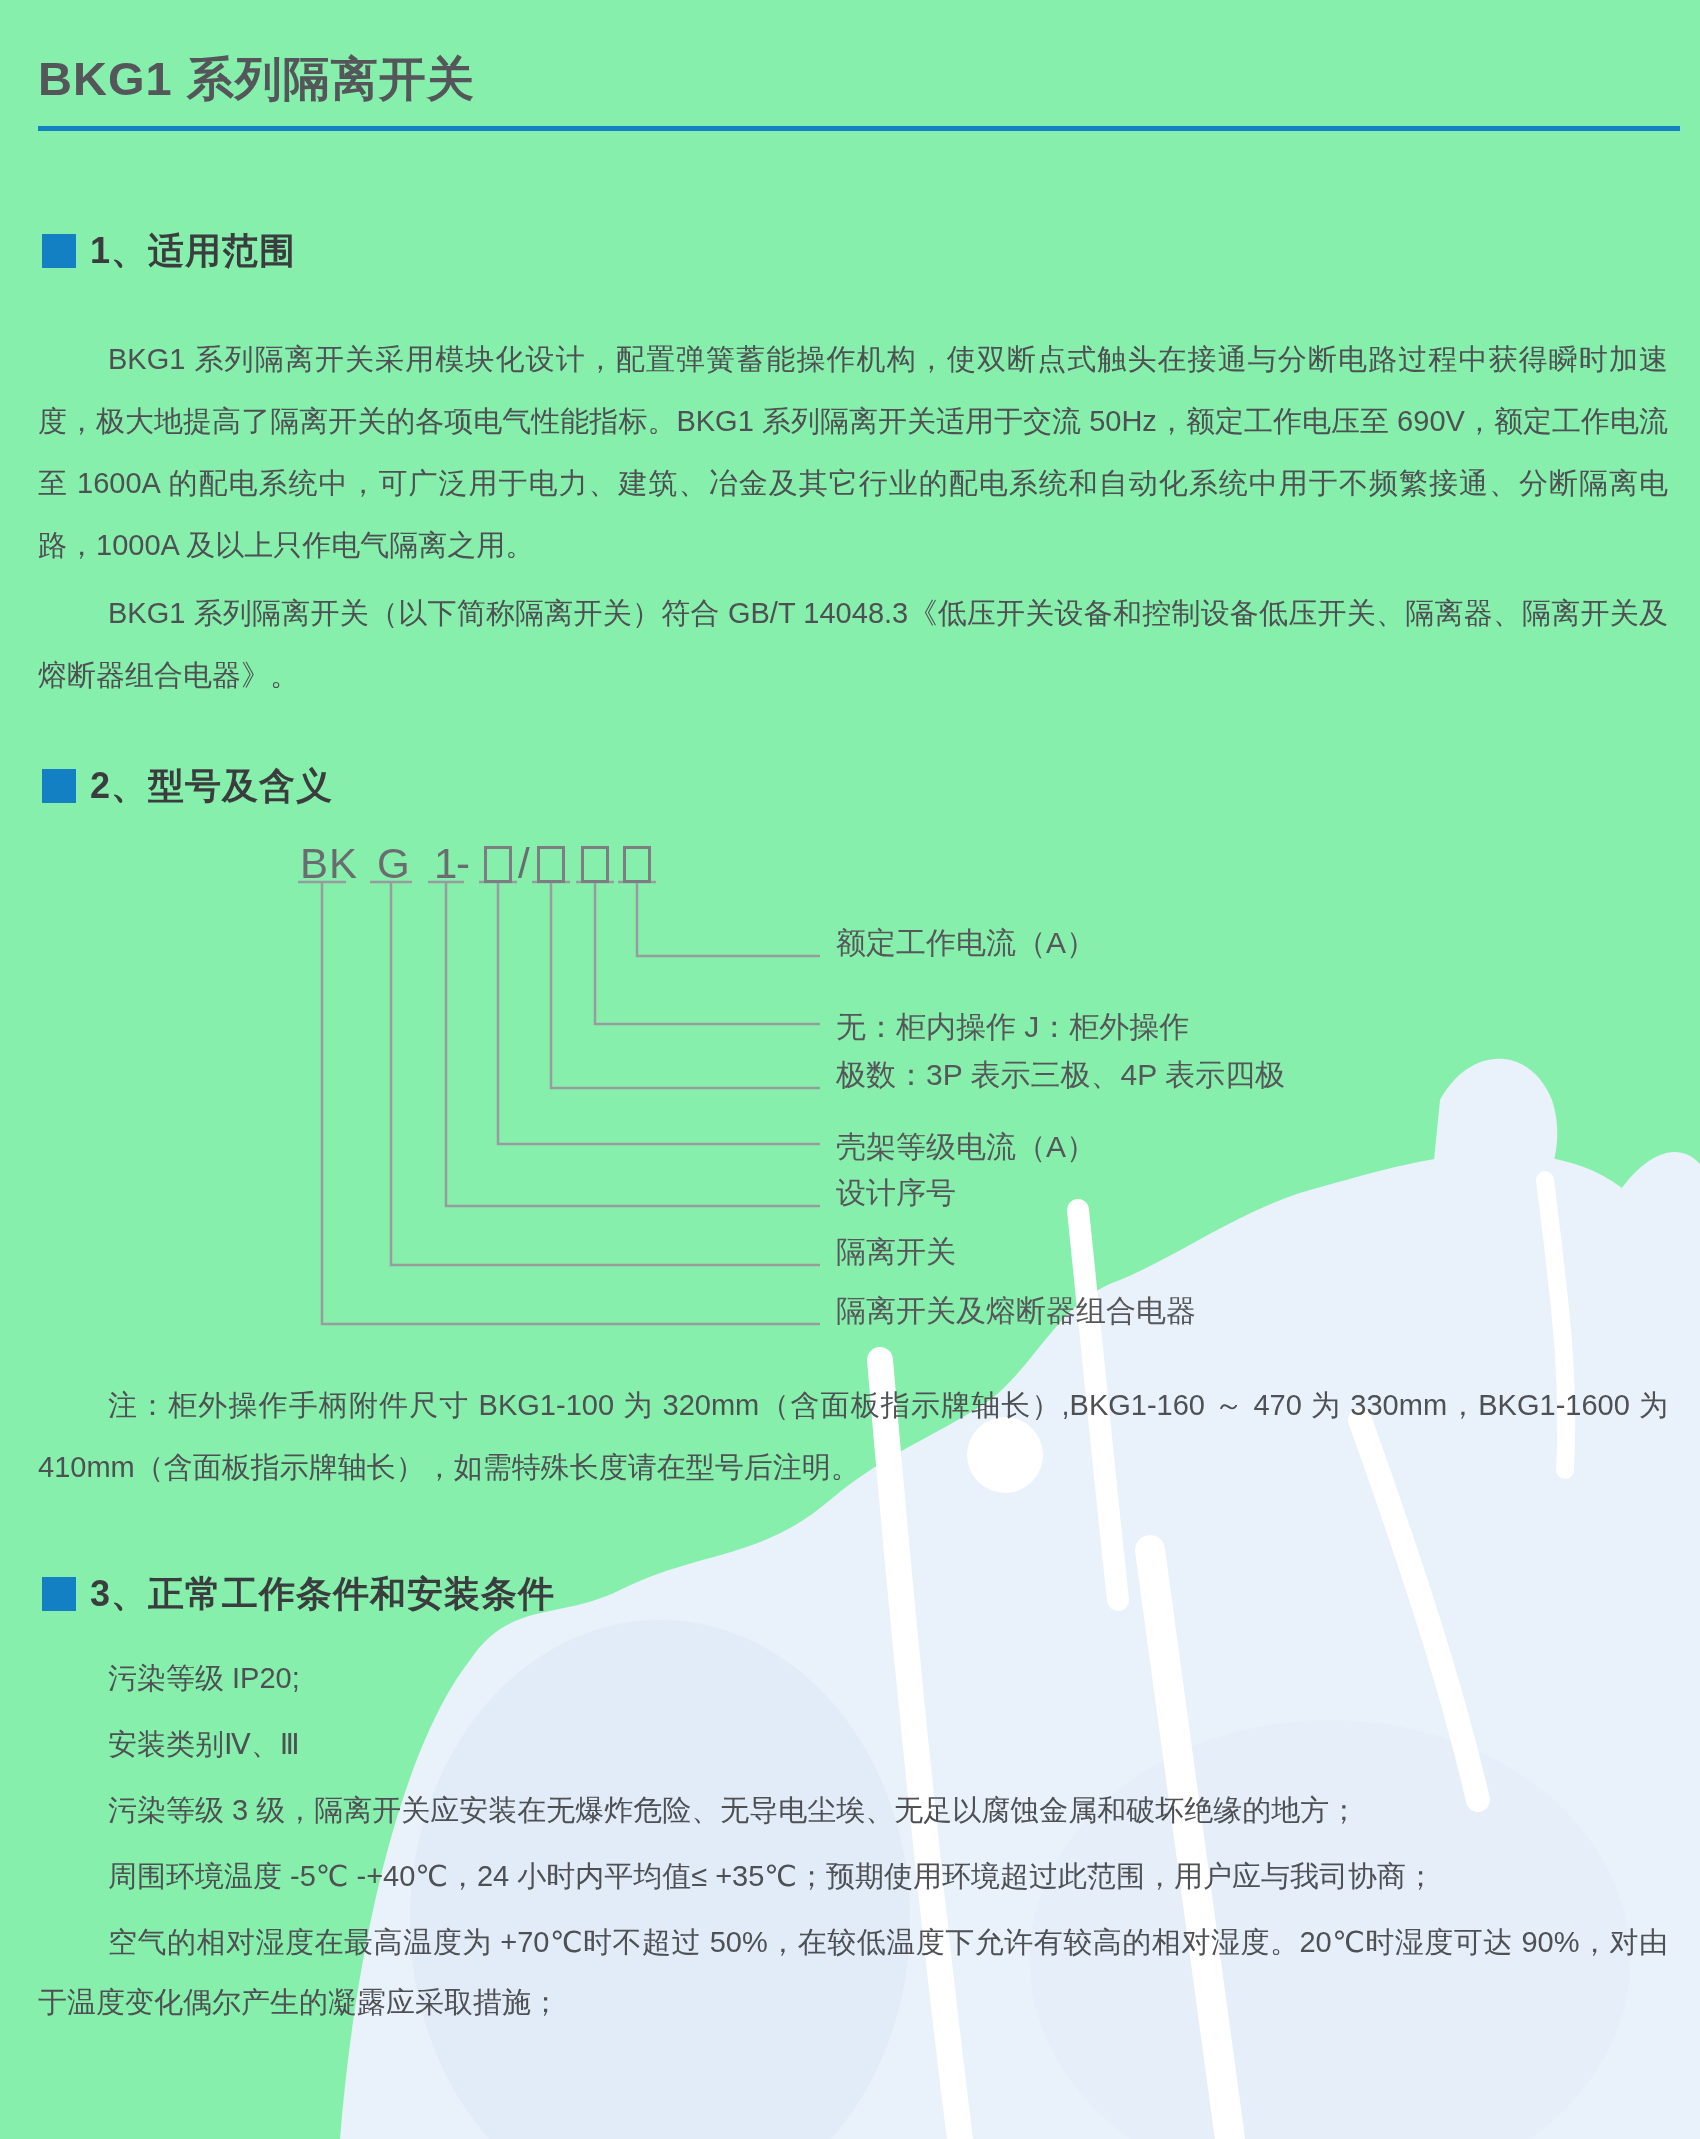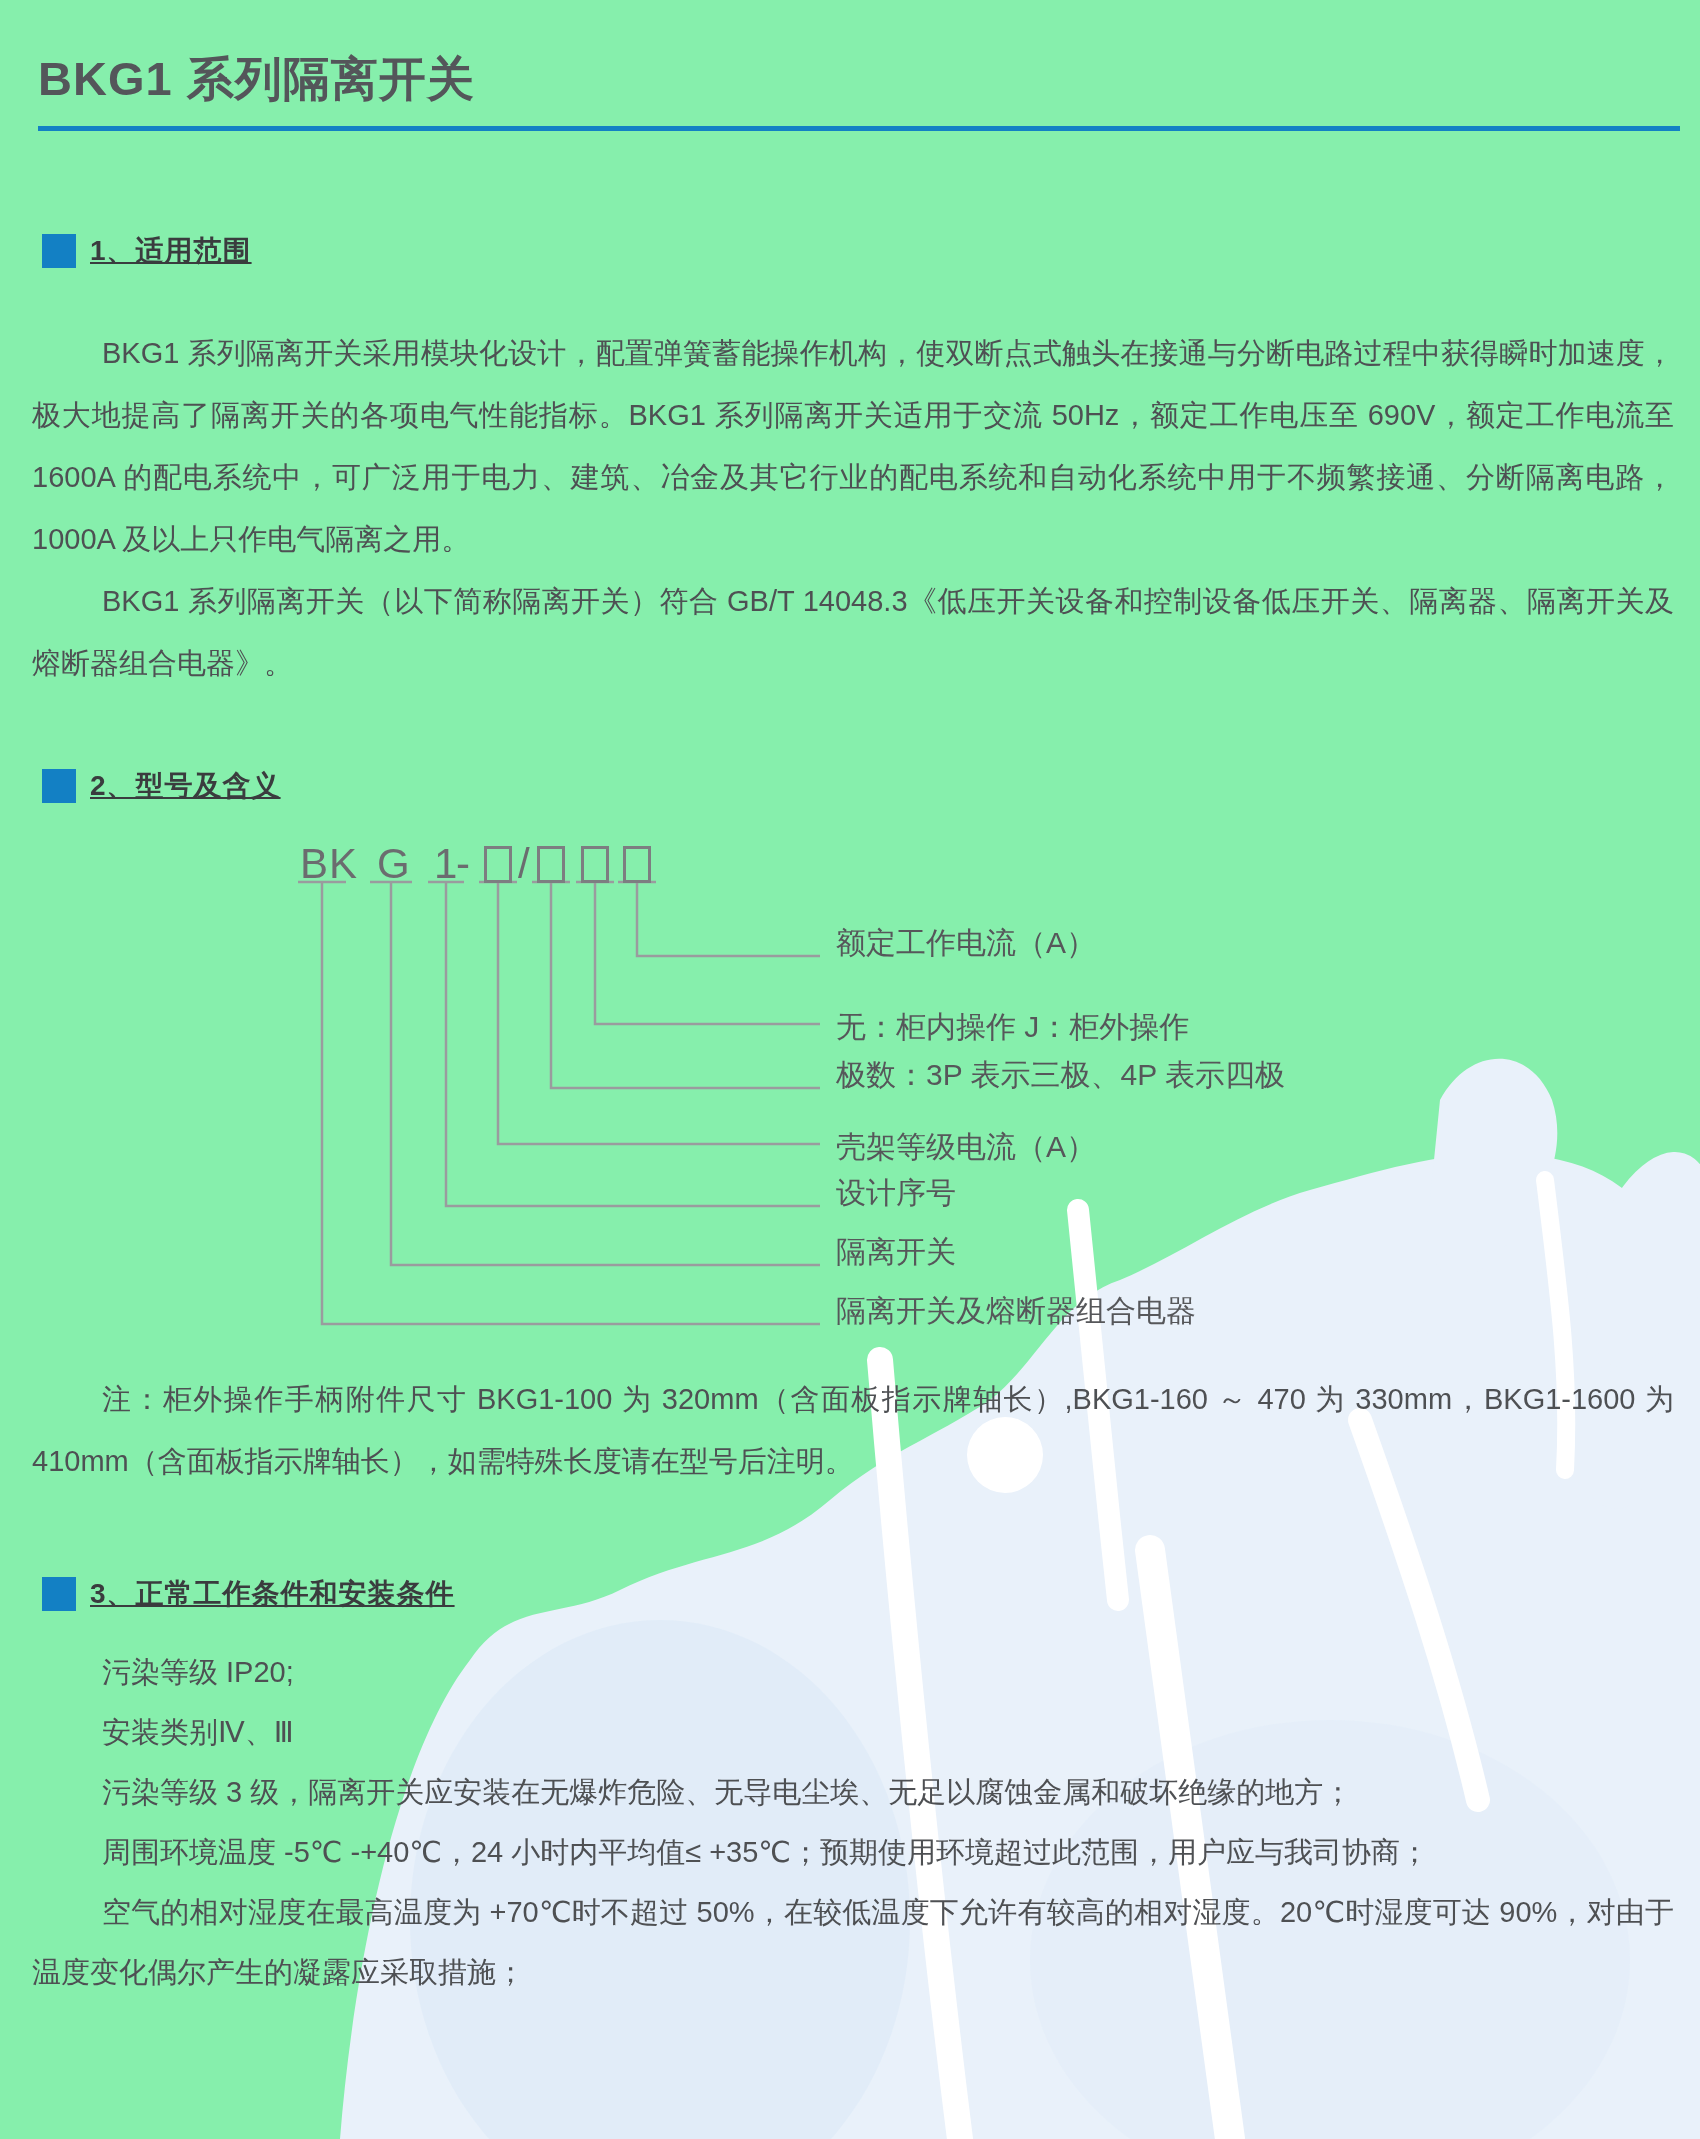--- a/index.html
+++ b/index.html
@@ -8,26 +8,26 @@
   #watermark{position:absolute;left:0;top:0;width:1700px;height:2139px;z-index:0;}
   .layer{position:absolute;z-index:1;}
 
   
   #doc-title{left:38px;top:48px;font-size:47px;font-weight:bold;color:#54565a;letter-spacing:1px;}
   #title-rule{left:38px;top:126px;width:1642px;height:5px;background:#1380c4;}
 
   
   .sec-head{position:absolute;z-index:1;left:42px;display:flex;align-items:center;height:44px;}
   .sq{width:34px;height:34px;background:#1380c4;margin-right:14px;flex:0 0 auto;}
-  .sec-title{font-size:28px;font-weight:bold;color:#3a3c3e;letter-spacing:1px;text-decoration:underline;}
+  .sec-title{font-size:36px;font-weight:bold;color:#3a3c3e;letter-spacing:1px;}
 
   
   .bodytext{position:absolute;z-index:1;left:32px;right:26px;color:#4e5053;font-size:29px;
             line-height:62px;text-align:justify;}
-  .bodytext p{margin:0;text-indent:70px;}
+  .bodytext p{margin:6px;text-indent:70px;}
   #sec3-list{line-height:60px;}
 
   
   #diagram{position:absolute;z-index:1;left:0;top:830px;width:1400px;height:545px;}
   #diagram svg{position:absolute;left:0;top:0;}
   .model-seg{position:absolute;top:10px;font-size:42px;color:#6b6c6f;letter-spacing:1px;}
   .model-box{position:absolute;top:16px;width:28px;height:37px;border:3px solid #7d7e81;box-sizing:border-box;background:transparent;}
   .meaning-label{position:absolute;left:836px;font-size:30px;color:#56575a;white-space:nowrap;line-height:40px;}
 </style>
 </head>

